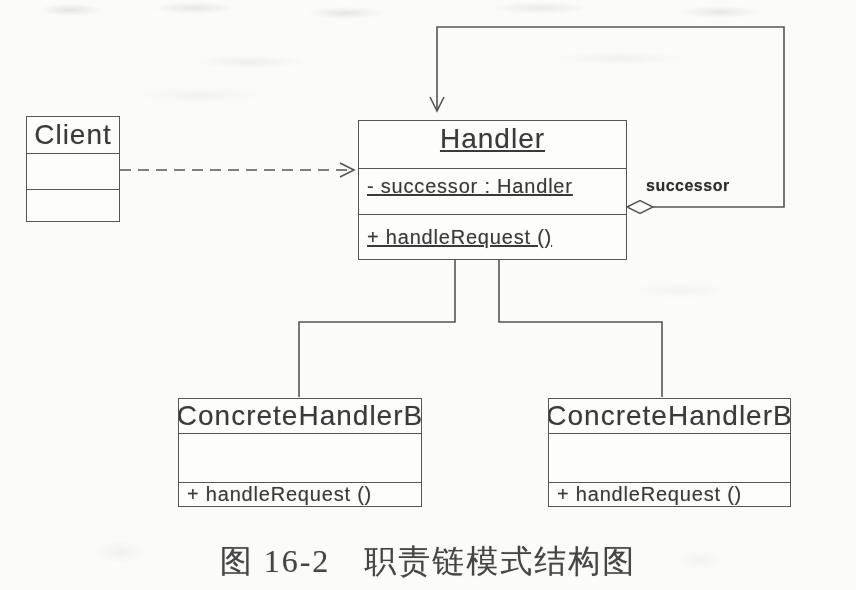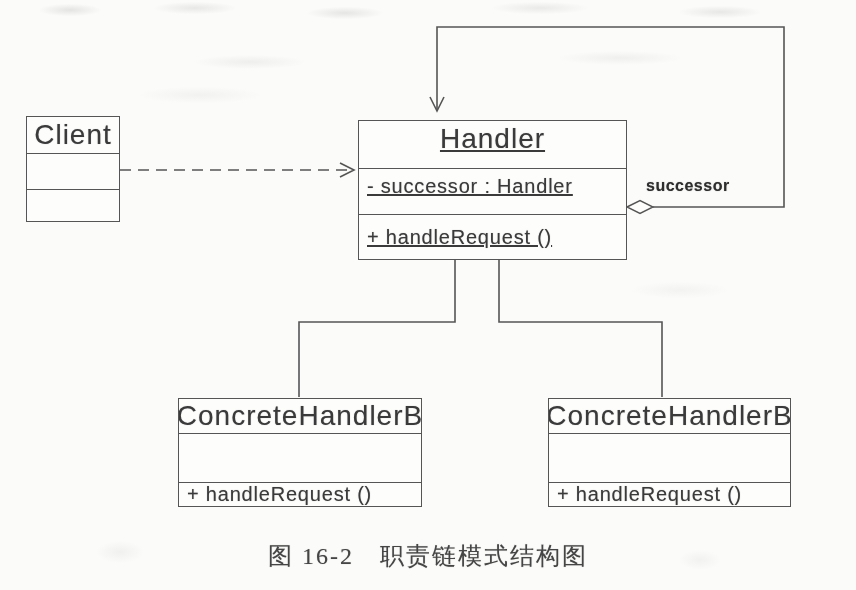--- a/index.html
+++ b/index.html
@@ -75,21 +75,21 @@
     color: var(--label);
     text-shadow: 0 0 1px rgba(46,46,46,.5);
   }
   .figure-caption {
     position: absolute;
     left: 0;
     right: 0;
     top: 540px;
     text-align: center;
     font-family: "Liberation Serif", serif;
-    font-size: 24px;
+    font-size: 32px;
     letter-spacing: 2px;
     color: var(--caption);
     text-shadow: 0 0 1px rgba(80,80,80,.4);
   }
   svg.connector-layer {
     position: absolute;
     left: 0; top: 0;
     pointer-events: none;
   }
   svg .stroke { stroke: var(--line); stroke-width: 1.6; fill: none; }

